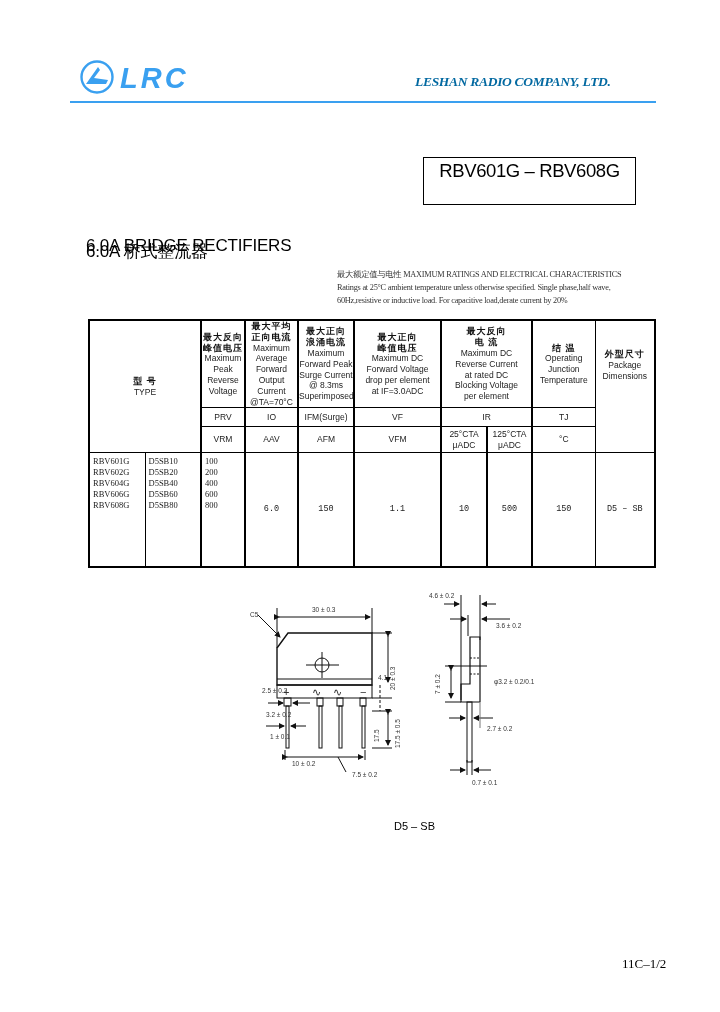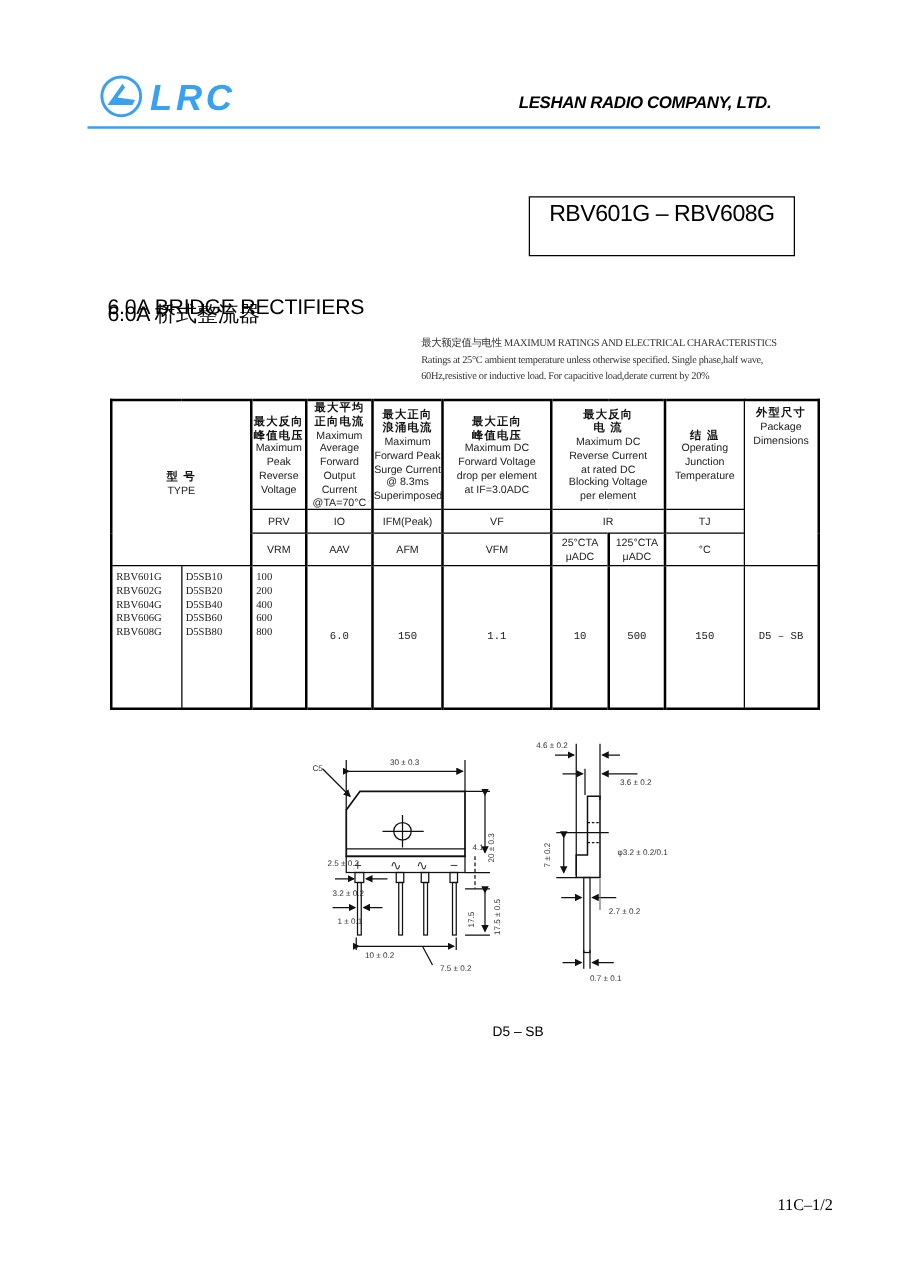--- a/index.html
+++ b/index.html
@@ -2,22 +2,22 @@
 <html><head>
 <meta charset="utf-8">
 <style>
   html, body { margin:0; padding:0; background:#ffffff; }
   body { width:720px; height:1012px; position:relative; overflow:hidden;
          font-family:"Liberation Sans", sans-serif; color:#000; }
   .abs { position:absolute; }
 
   
   .logo { left:78px; top:58px; width:130px; height:38px; }
-  .company { left:415px; top:74px; width:240px; font-family:Liberation Sans, sans-serif;
-             font-style:italic; font-weight:bold; font-size:13.5px; color:#000000; letter-spacing:-0.3px; white-space:nowrap; }
+  .company { left:415px; top:74px; width:240px; font-family:Liberation Serif, serif;
+             font-style:italic; font-weight:bold; font-size:13.5px; color:#0369a1; letter-spacing:-0.3px; white-space:nowrap; }
   .rule { left:70px; top:101px; width:586px; height:2px; background:#3aa0f0; }
 
   .part-box { left:423px; top:157px; width:213px; height:48px; border:1px solid #000; box-sizing:border-box;
               text-align:center; font-size:18.5px; line-height:21px; padding-top:2px; letter-spacing:-0.4px; }
 
   .title-cn { left:86px; top:212px; font-size:17px; letter-spacing:-0.2px;margin-top:28px; }
   .title-en { left:86px; top:236px; font-size:17px; letter-spacing:-0.2px; }
 
   .ratings { left:337px; top:268px; width:320px; font-family:"Liberation Serif", serif; font-size:8.3px;
              line-height:13px; color:#333; letter-spacing:-0.25px; white-space:nowrap; }
@@ -125,30 +125,30 @@
       <div>at rated DC</div>
           <div>Blocking Voltage</div>
       <div>per element</div>
     </td>
     <td class="thick-l">
       <div class="cn">结  温</div>
       <div>Operating</div>
           <div>Junction</div>
       <div>Temperature</div>
     </td>
-    <td rowspan="3" style="vertical-align:top;padding-top:4px;">
+    <td rowspan="3" style="vertical-align:top;padding-top:28px;">
       <div class="cn">外型尺寸</div>
       <div>Package</div>
           <div>Dimensions</div>
     </td>
   </tr>
   <tr style="height:19px">
     <td class="thick-l">PRV</td>
     <td class="thick-l">IO</td>
-    <td class="thick-l">IFM(Peak)</td>
+    <td class="thick-l">IFM(Surge)</td>
     <td class="thick-l">VF</td>
     <td colspan="2" class="thick-l">IR</td>
     <td class="thick-l">TJ</td>
   </tr>
   <tr style="height:26px">
     <td class="thick-l">VRM</td>
     <td class="thick-l">AAV</td>
     <td class="thick-l">AFM</td>
     <td class="thick-l">VFM</td>
     <td class="thick-l">

